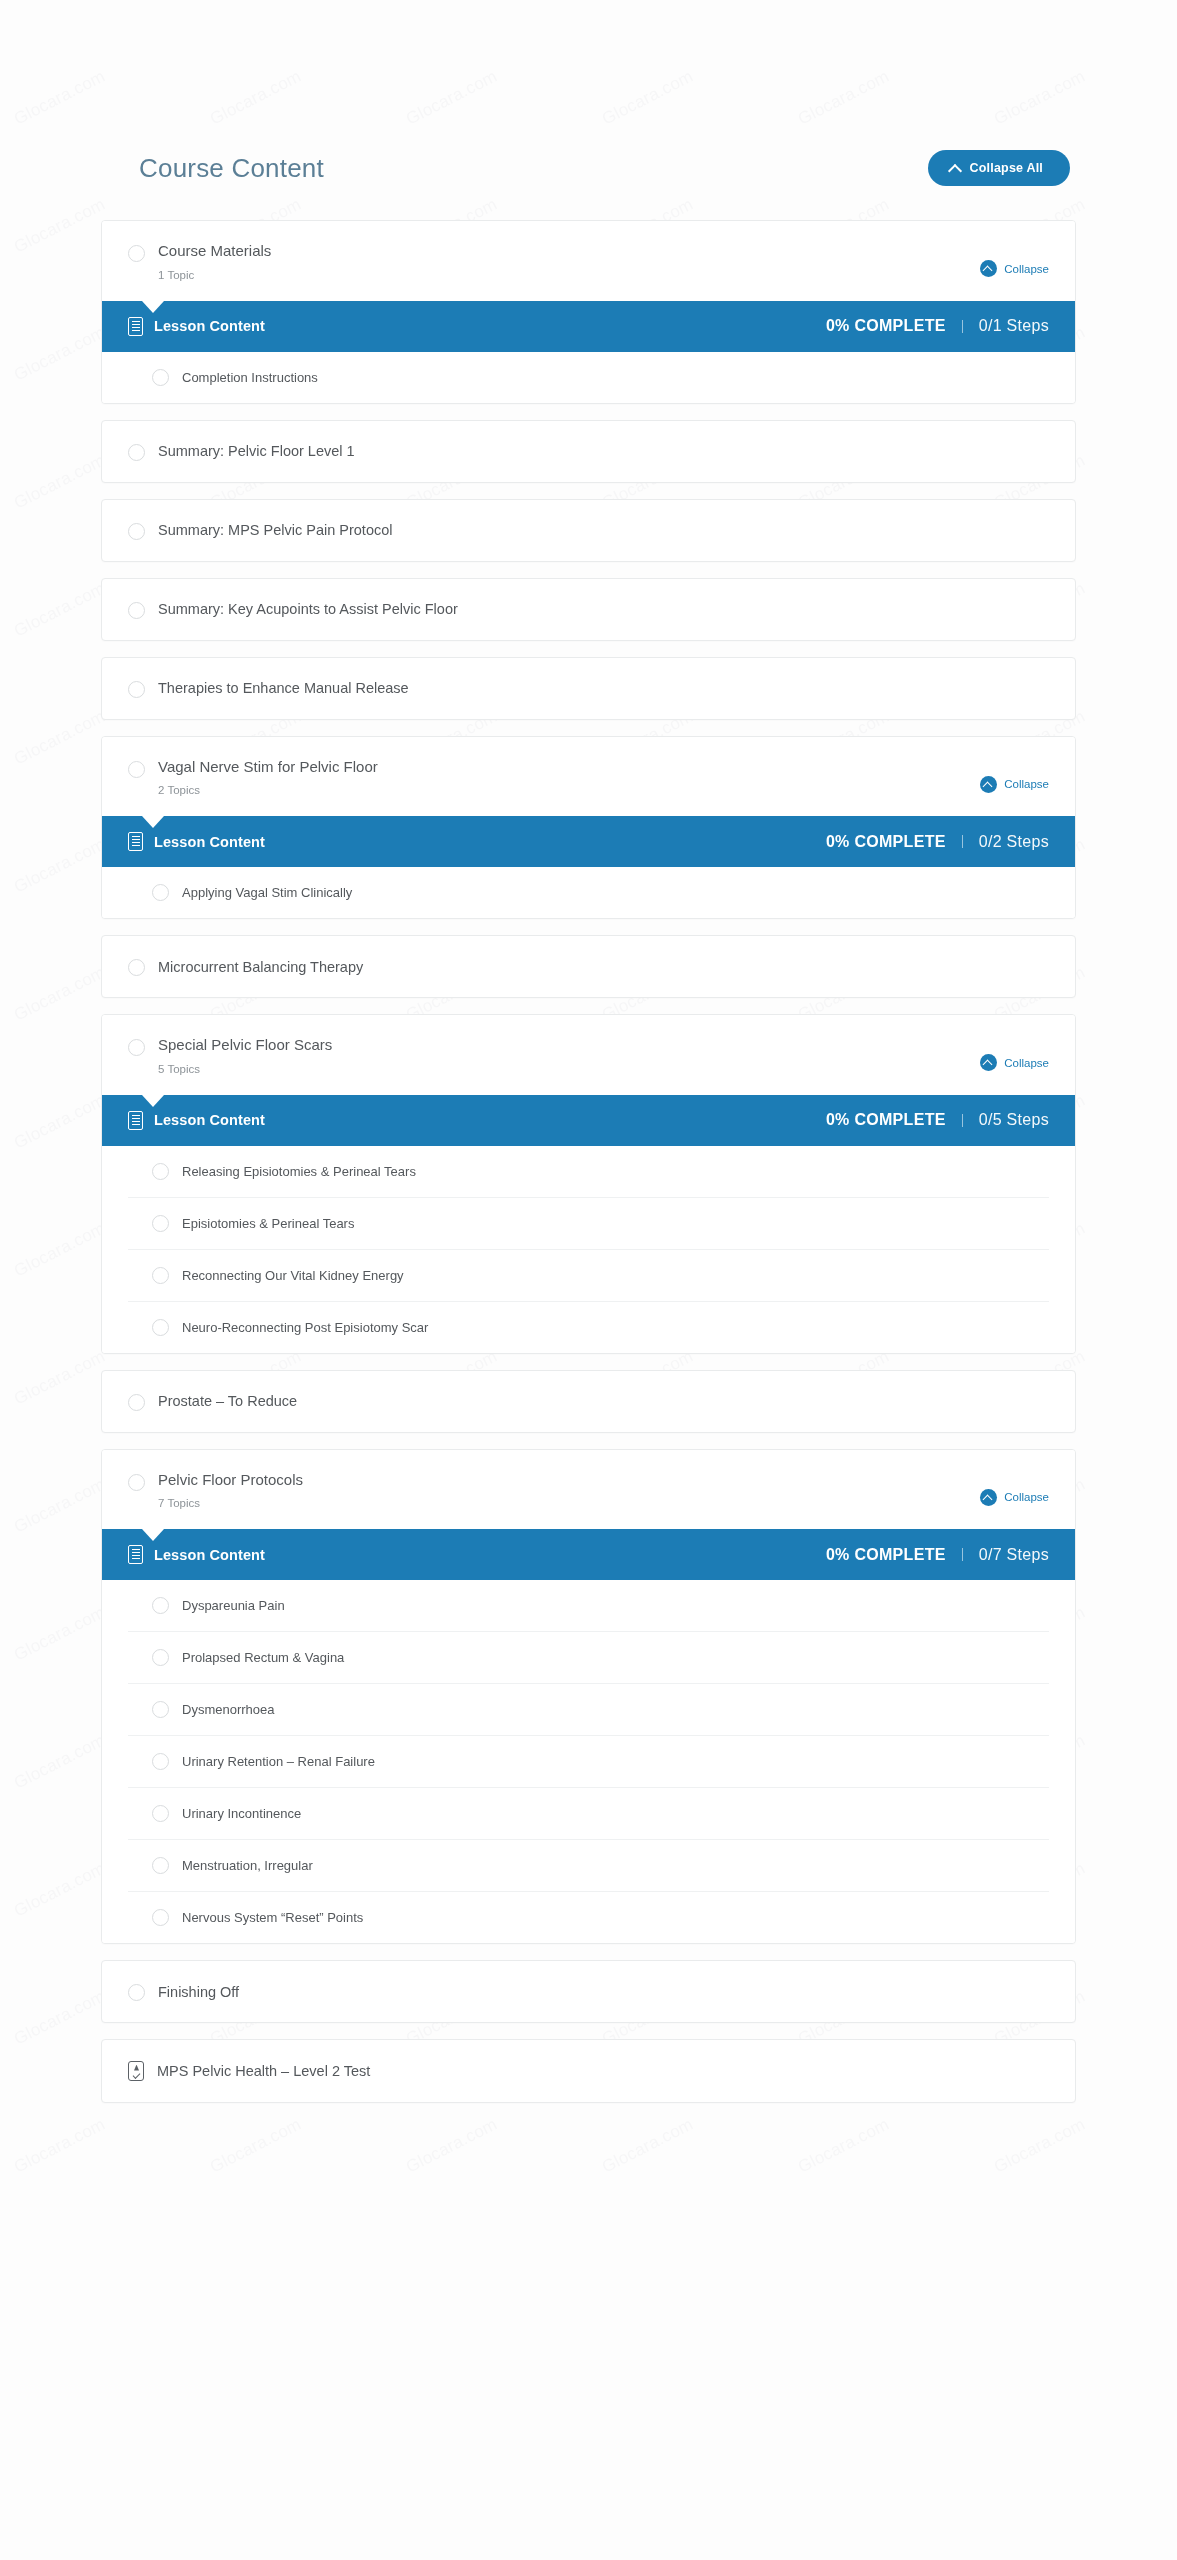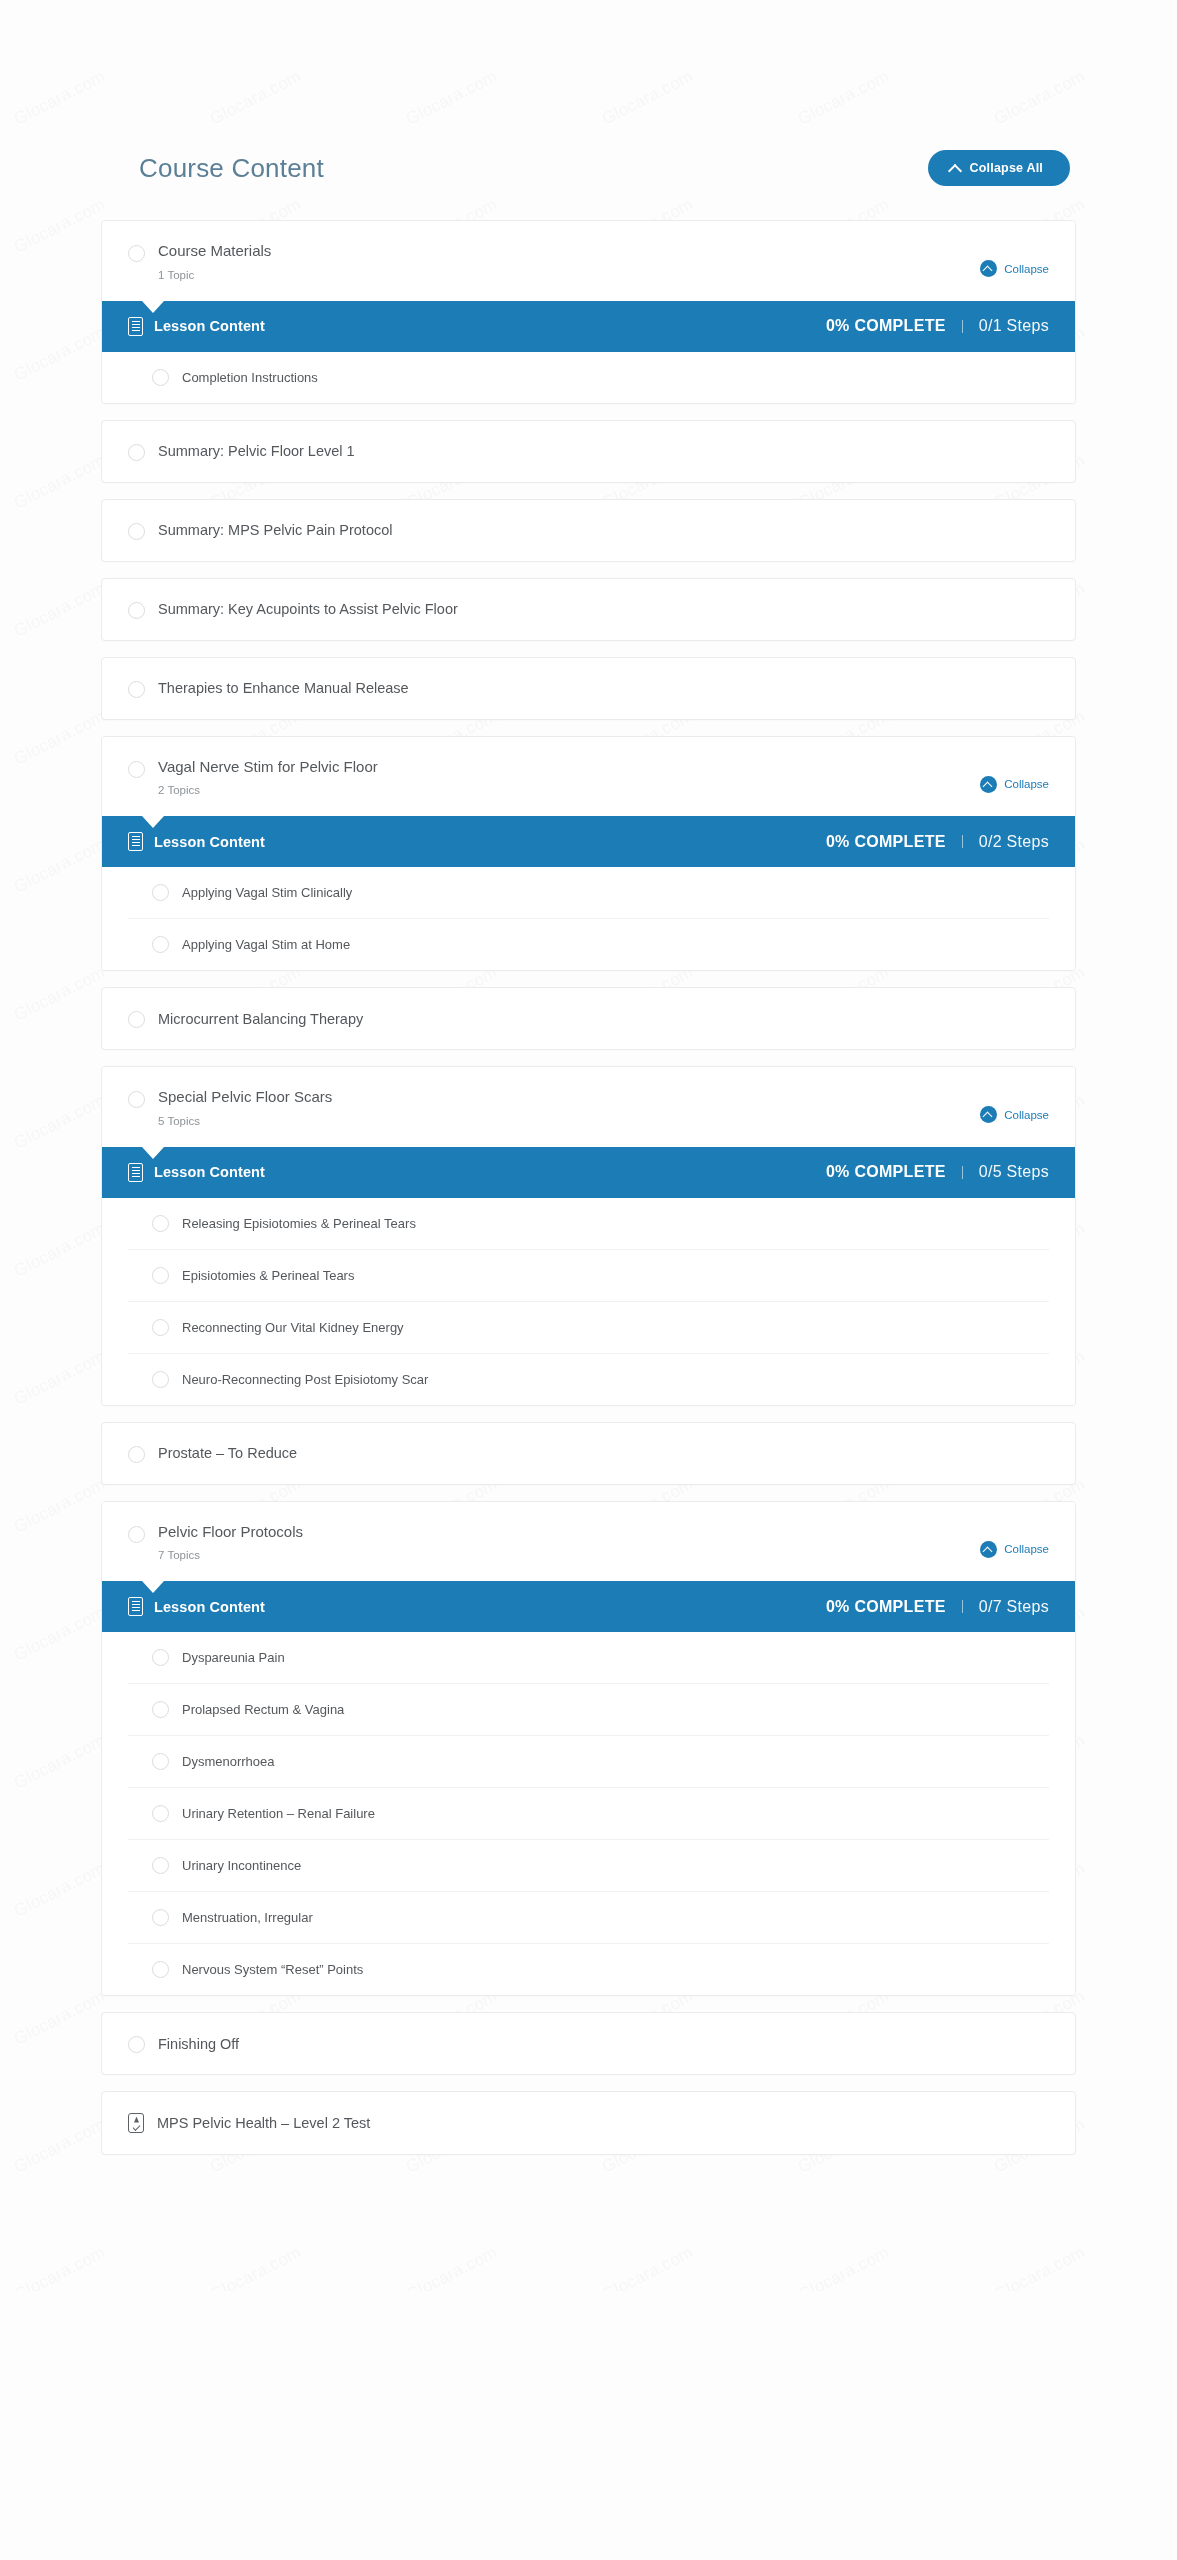--- a/index.html
+++ b/index.html
@@ -515,24 +515,20 @@
               <span class="pct">0% COMPLETE</span>
               <span class="divider-v"></span>
               <span class="steps">0/2 Steps</span>
             </div>
           </div>
           <div class="topics">
             <div class="topic">
               <span class="circle"></span>
               <span class="topic-label">Applying Vagal Stim Clinically</span>
             </div>
-            <div class="topic">
-              <span class="circle"></span>
-              <span class="topic-label">Applying Vagal Stim at Home</span>
-            </div>
           </div>
         </div>
         <div class="section simple">
           <div class="simple-row">
             <span class="circle"></span>
             <span class="stitle">Microcurrent Balancing Therapy</span>
           </div>
         </div>
         <div class="section">
           <div class="sec-head">

